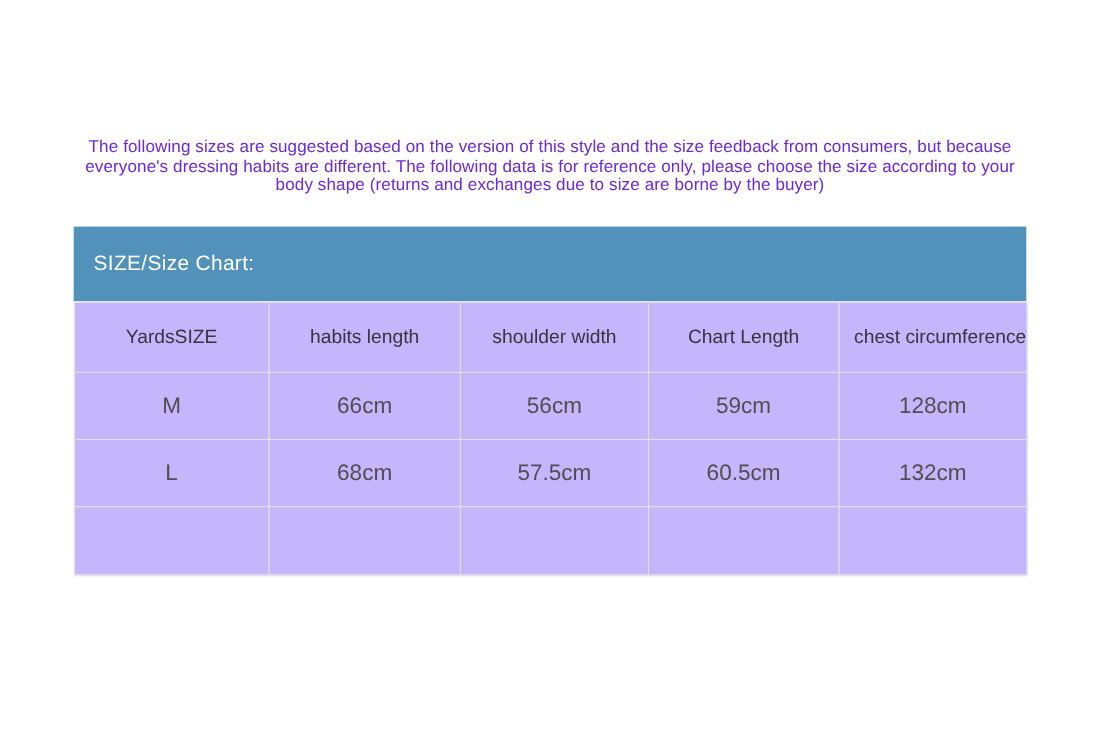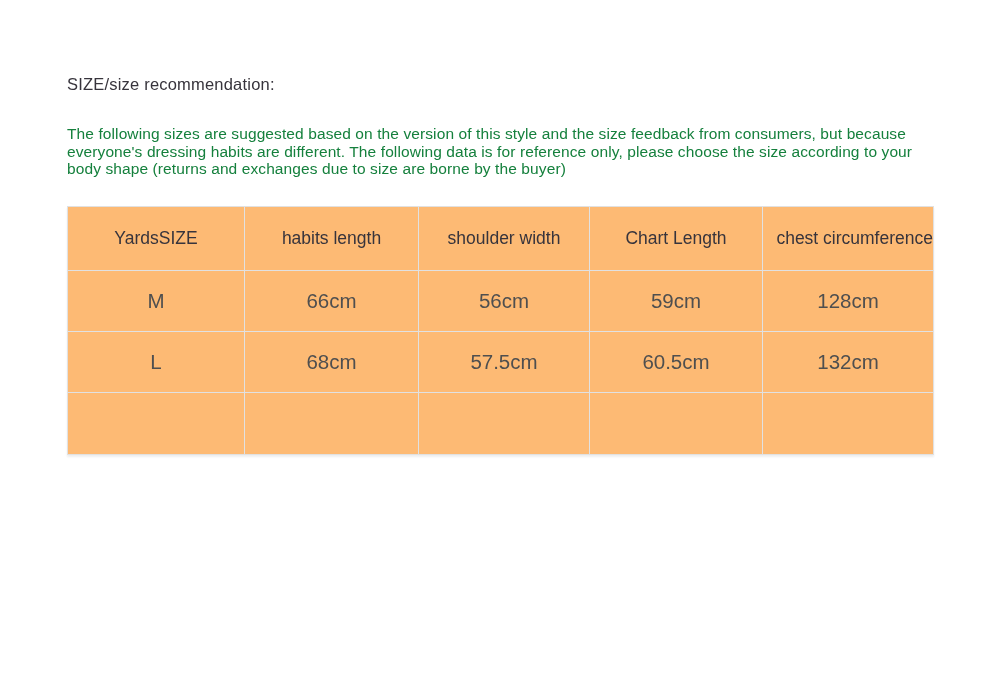--- a/index.html
+++ b/index.html
@@ -22,21 +22,22 @@
     letter-spacing: 0.2px;
     color: #37343c;
   }
   .intro-text {
     position: absolute;
     left: 67px; top: 125px;
     width: 866px;
     font-size: 15.5px;
     line-height: 17.5px;
     letter-spacing: 0.1px;
-    color: #15803d;
+    color: #6d28d9;
+    text-align: center;
   }
   .chart-wrap {
     position: absolute;
     left: 67px; top: 206px;
     width: 866px;
   }
   .chart-title-bar {
     height: 68px;
     background: #5292ba;
     color: #ffffff;
@@ -55,21 +56,21 @@
   }
   table.size-table col.c0 { width: 177px; }
   table.size-table col.c1 { width: 174px; }
   table.size-table col.c2 { width: 171px; }
   table.size-table col.c3 { width: 173px; }
   table.size-table col.c4 { width: 171px; }
   table.size-table th, table.size-table td {
     border: 1px solid #e1e1e1;
     text-align: center;
     vertical-align: middle;
-    background: #fdba74;
+    background: #c4b5fd;
   }
   table.size-table tr.header-row th {
     height: 64px;
     font-weight: 400;
     font-size: 17.5px;
     line-height: 1.25;
     color: #37343c;
   }
   table.size-table tr.header-row th.col-chest {
     text-align: right;
@@ -82,26 +83,28 @@
   }
   table.size-table tr.empty-row td {
     height: 62px;
   }
 </style>
 </head>
 <body>
 
 <div class="page">
 
-  <div class="section-heading">SIZE/size recommendation:</div>
 
   <div class="intro-text">The following sizes are suggested based on the version of this style and the size feedback from consumers, but because everyone's dressing habits are different. The following data is for reference only, please choose the size according to your body shape (returns and exchanges due to size are borne by the buyer)</div>
 
   <div class="chart-wrap">
 
+    <div class="chart-title-bar">
+      <span>SIZE/Size Chart:</span>
+    </div>
 
     <table class="size-table">
       <colgroup>
         <col class="c0">
           <col class="c1">
           <col class="c2">
           <col class="c3">
           <col class="c4">
       </colgroup>
       <tbody>

